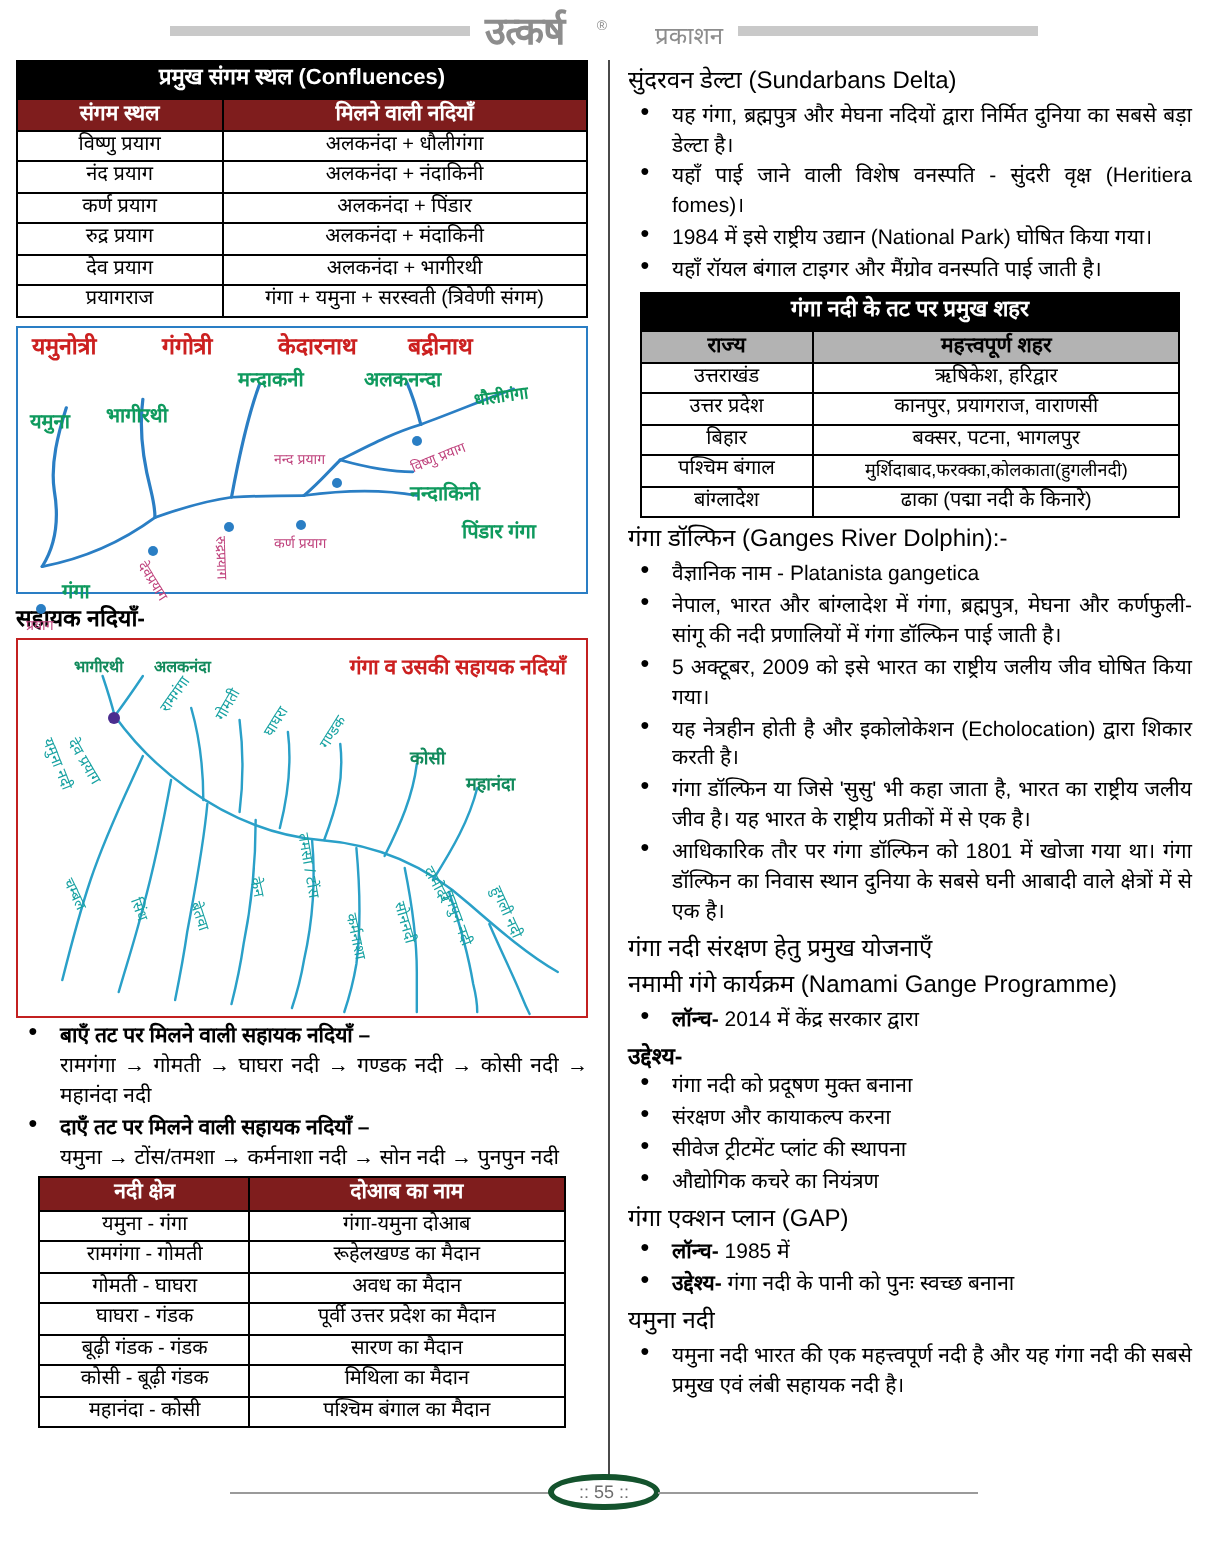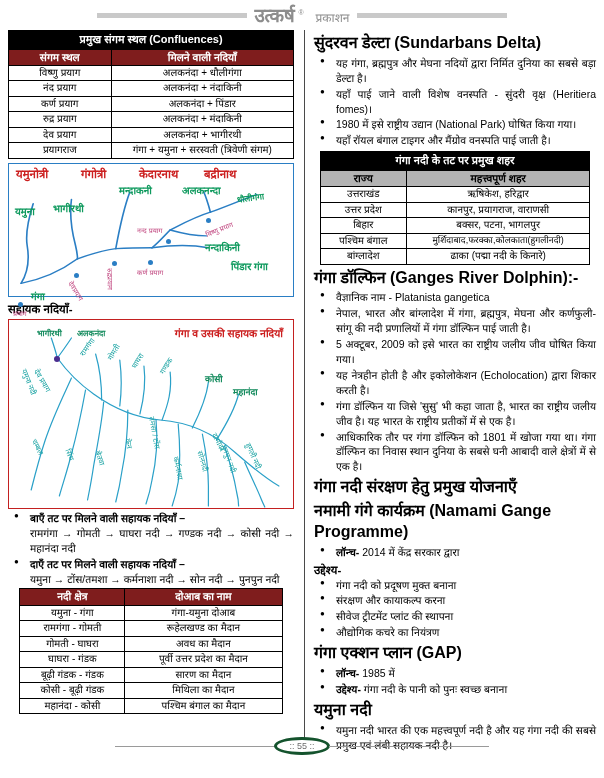--- a/index.html
+++ b/index.html
@@ -24,21 +24,21 @@
     position: relative;
   }
   .hdr-rule {
     flex: 0 0 150px;
     height: 5px;
     background: #c9c9c9;
   }
   .brand {
     display: flex;
     align-items: baseline;
-    gap: 8px;
+    gap: 20px;
     padding: 0 7px;
     white-space: nowrap;
   }
   .brand-main {
     font-family: "Liberation Serif", "DejaVu Serif", serif;
     font-weight: bold;
     font-size: 19px;
     color: #8d8d8d;
     letter-spacing: -0.3px;
   }
@@ -93,22 +93,22 @@
   }
   tr.tbl-sub-black td {
     background: #7f1d1d;
     color: #fff;
     font-weight: bold;
     font-size: 10.5px;
   }
 
   
   .sec-head {
-    font-weight: bold;
-    font-size: 16px;
+    font-weight: normal;
+    font-size: 12px;
     margin: 3px 0 2px 0;
     line-height: 1.3;
   }
   .sub-head {
     font-weight: bold;
     font-size: 11.5px;
     margin: 2px 0 1px 0;
   }
   ul.bl {
     list-style: none;
@@ -409,21 +409,21 @@
   </div>
 
   <div class="divider"></div>
 
   <div class="col-right">
 
     <div class="sec-head">सुंदरवन डेल्टा (Sundarbans Delta)</div>
     <ul class="bl">
       <li>यह गंगा, ब्रह्मपुत्र और मेघना नदियों द्वारा निर्मित दुनिया का सबसे बड़ा डेल्टा है।</li>
       <li>यहाँ पाई जाने वाली विशेष वनस्पति - सुंदरी वृक्ष (Heritiera fomes)।</li>
-      <li>1980 में इसे राष्ट्रीय उद्यान (National Park) घोषित किया गया।</li>
+      <li>1984 में इसे राष्ट्रीय उद्यान (National Park) घोषित किया गया।</li>
       <li>यहाँ रॉयल बंगाल टाइगर और मैंग्रोव वनस्पति पाई जाती है।</li>
     </ul>
 
     <table class="doc-table" style="width:96%; margin:3px auto 3px auto;">
       <tbody>
           <tr class="tbl-title">
         <td colspan="2">गंगा नदी के तट पर प्रमुख शहर</td>
       </tr>
       <tr class="tbl-sub">
         <td style="width:32%">राज्य</td>

